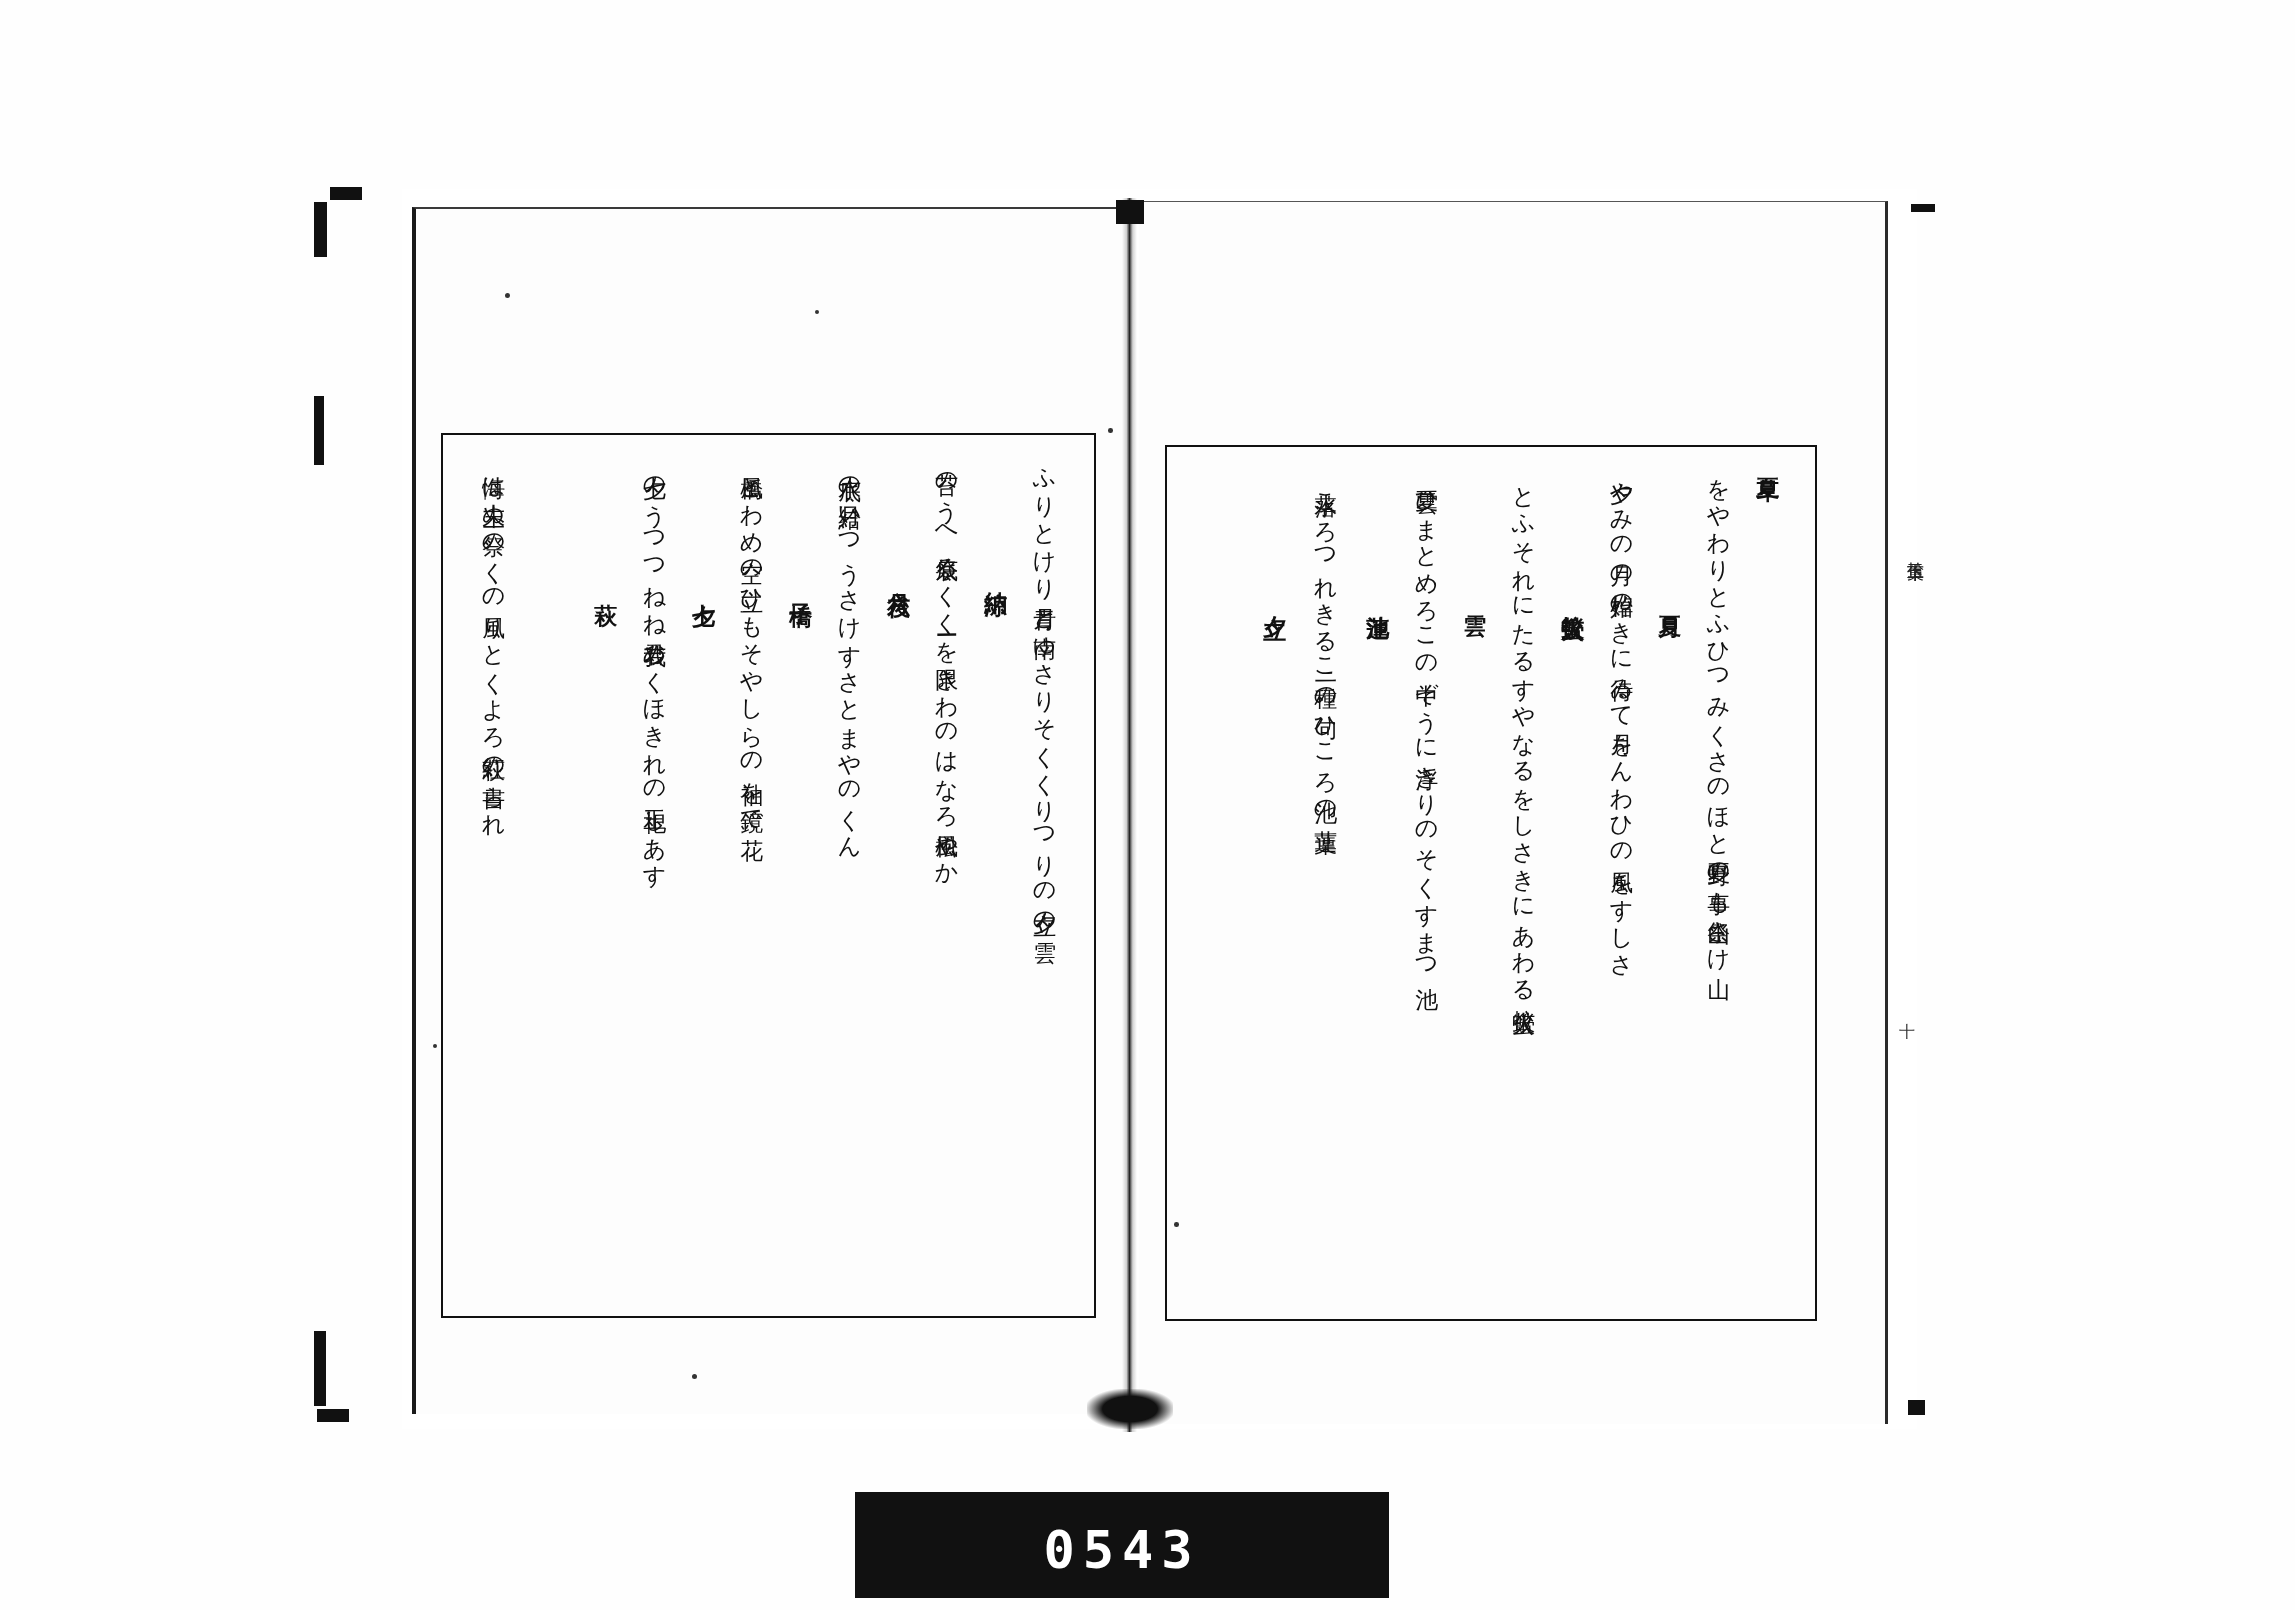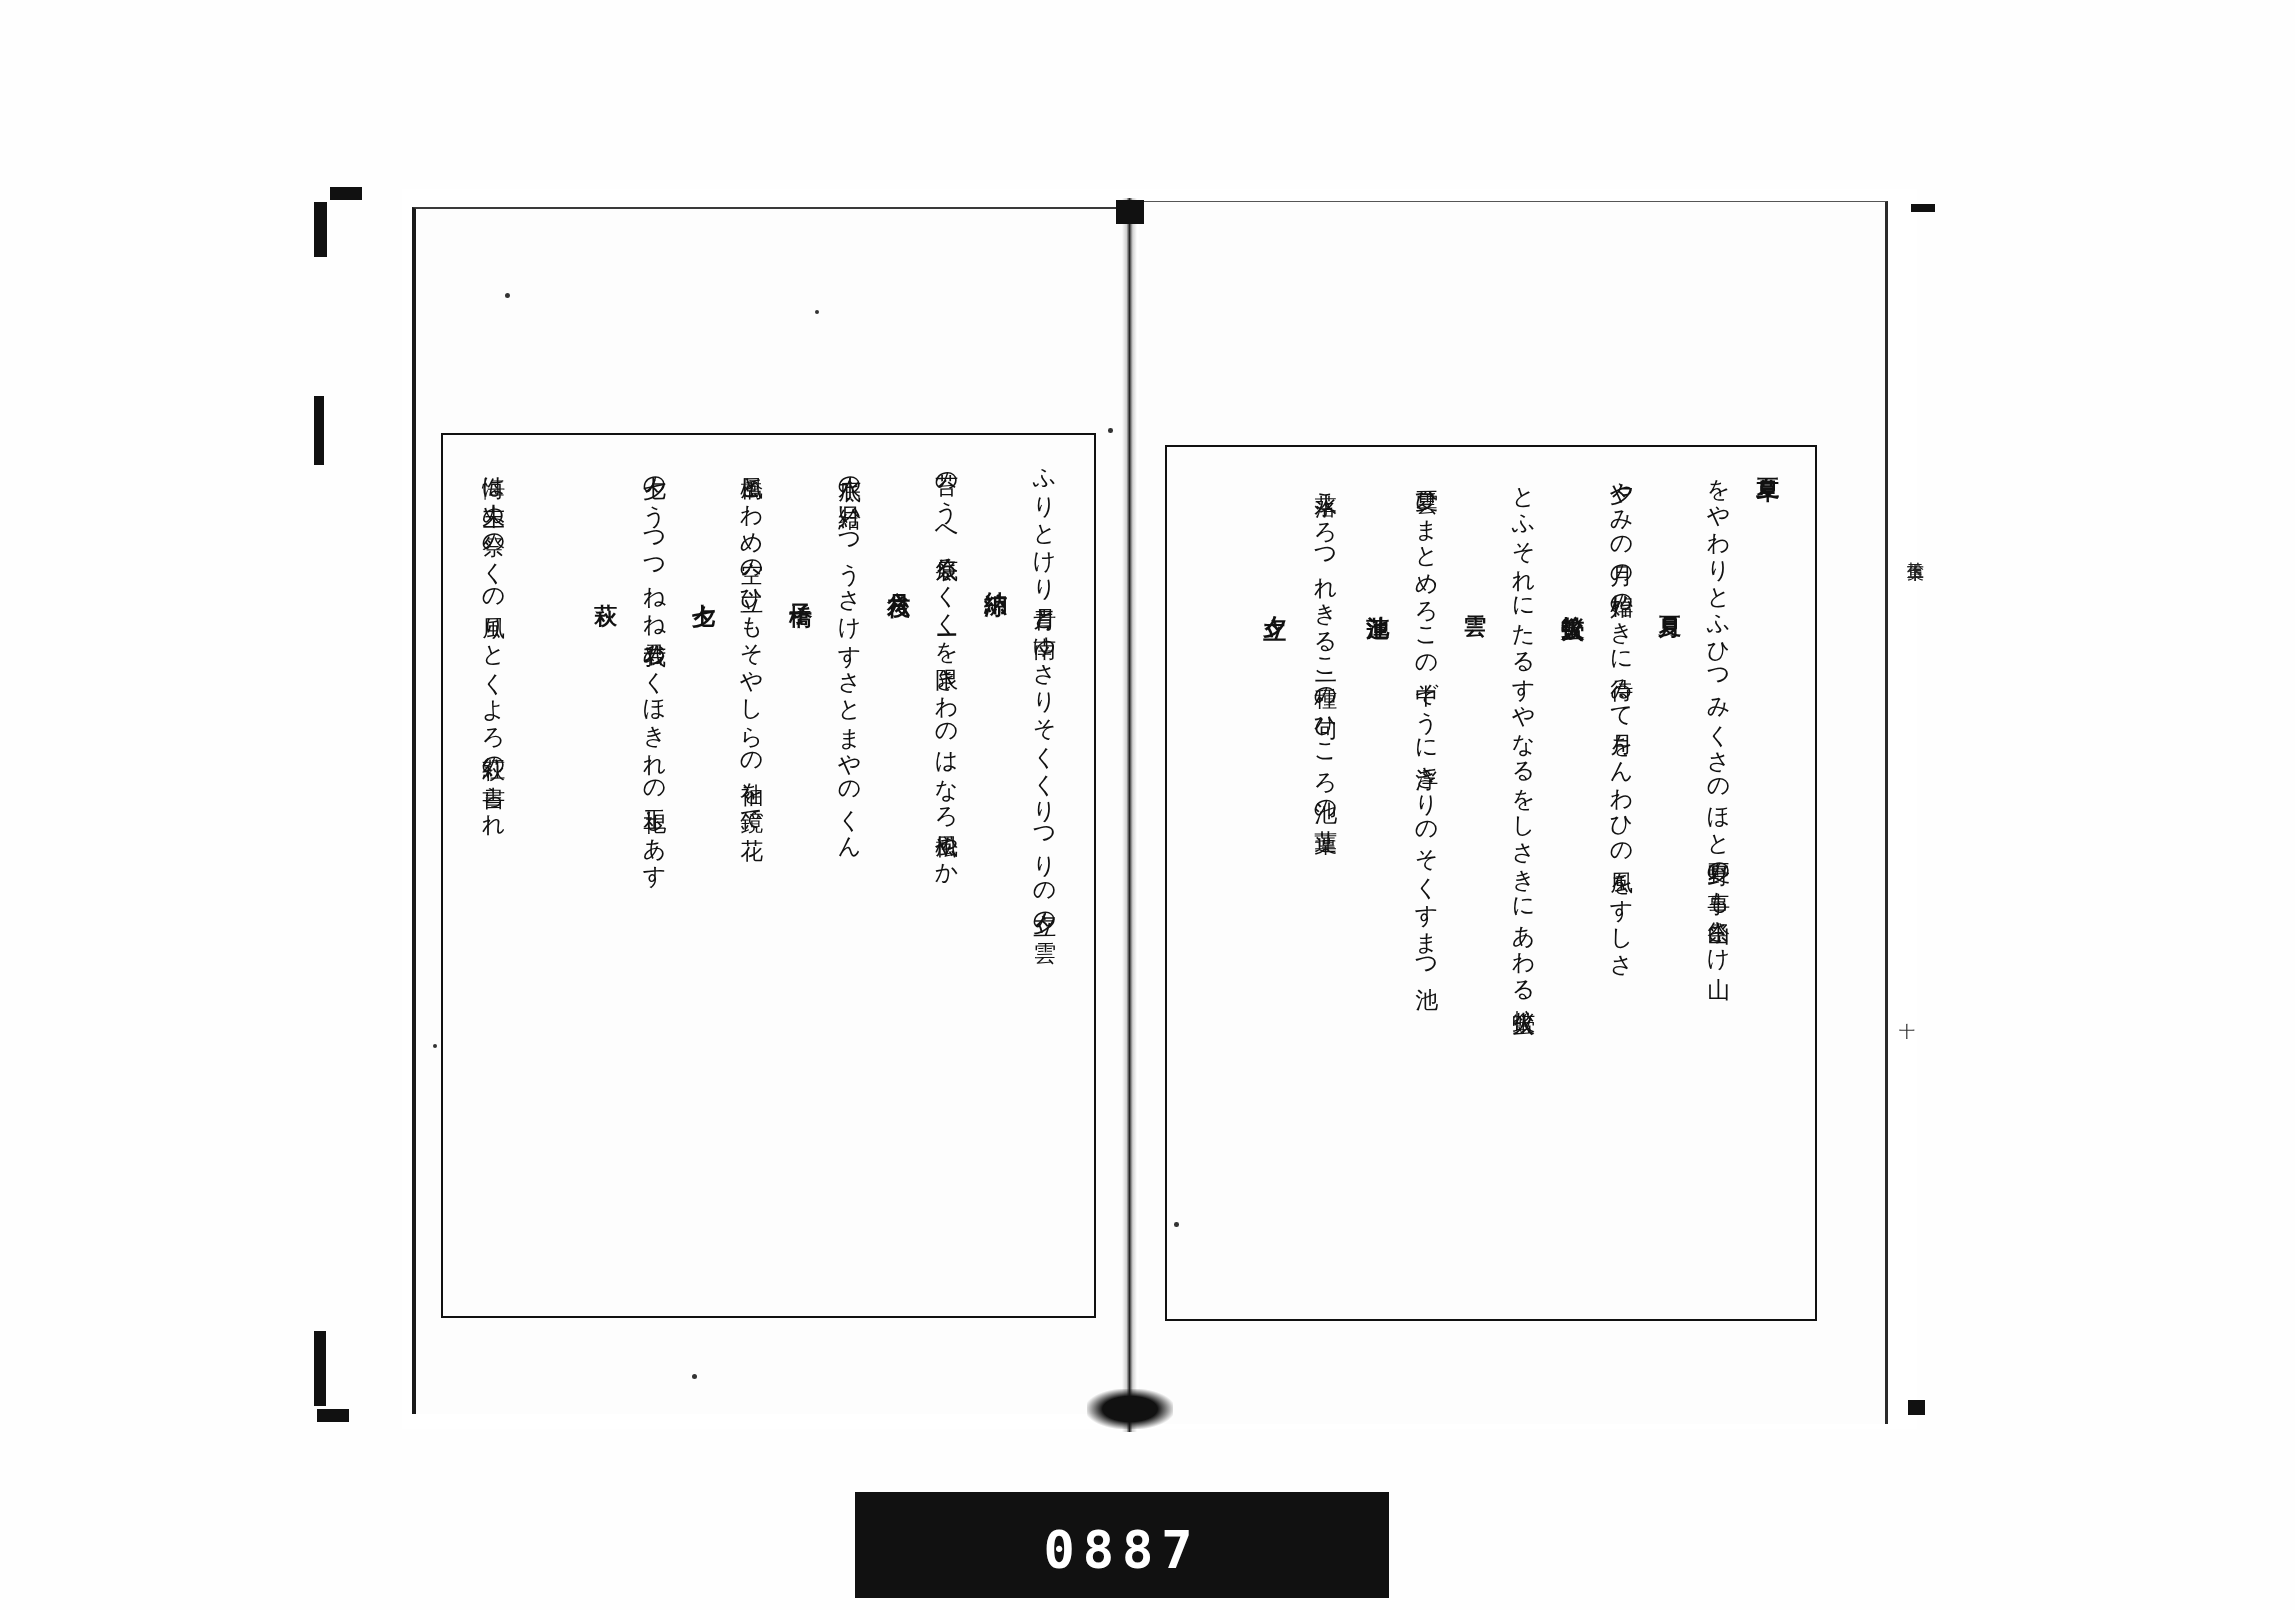--- a/index.html
+++ b/index.html
@@ -222,19 +222,19 @@
   <div class="vtext body-line col" style="left:482px; top:459px;">悔は末ぬ一祭のくの風りとくよろゝ紅萩の書られ</div>
 
   <div class="speck" style="left:505px; top:293px; width:5.2px; height:5.2px;"></div>
   <div class="speck" style="left:815px; top:310px; width:4px; height:4px;"></div>
   <div class="speck" style="left:1108px; top:428px; width:4.6px; height:4.6px;"></div>
   <div class="speck" style="left:1174px; top:1222px; width:4.6px; height:4.6px;"></div>
   <div class="speck" style="left:692px; top:1374px; width:5.2px; height:5.2px;"></div>
   <div class="speck" style="left:433px; top:1044px; width:4px; height:4px;"></div>
 
   <div class="code-strip">
-    <div class="code-digits">0887</div>
+    <div class="code-digits">0543</div>
     <div class="code-mask" style="left:138px;"></div>
     <div class="code-mask" style="left:373px;"></div>
   </div>
 
 </div>
 
 
 </body></html>

